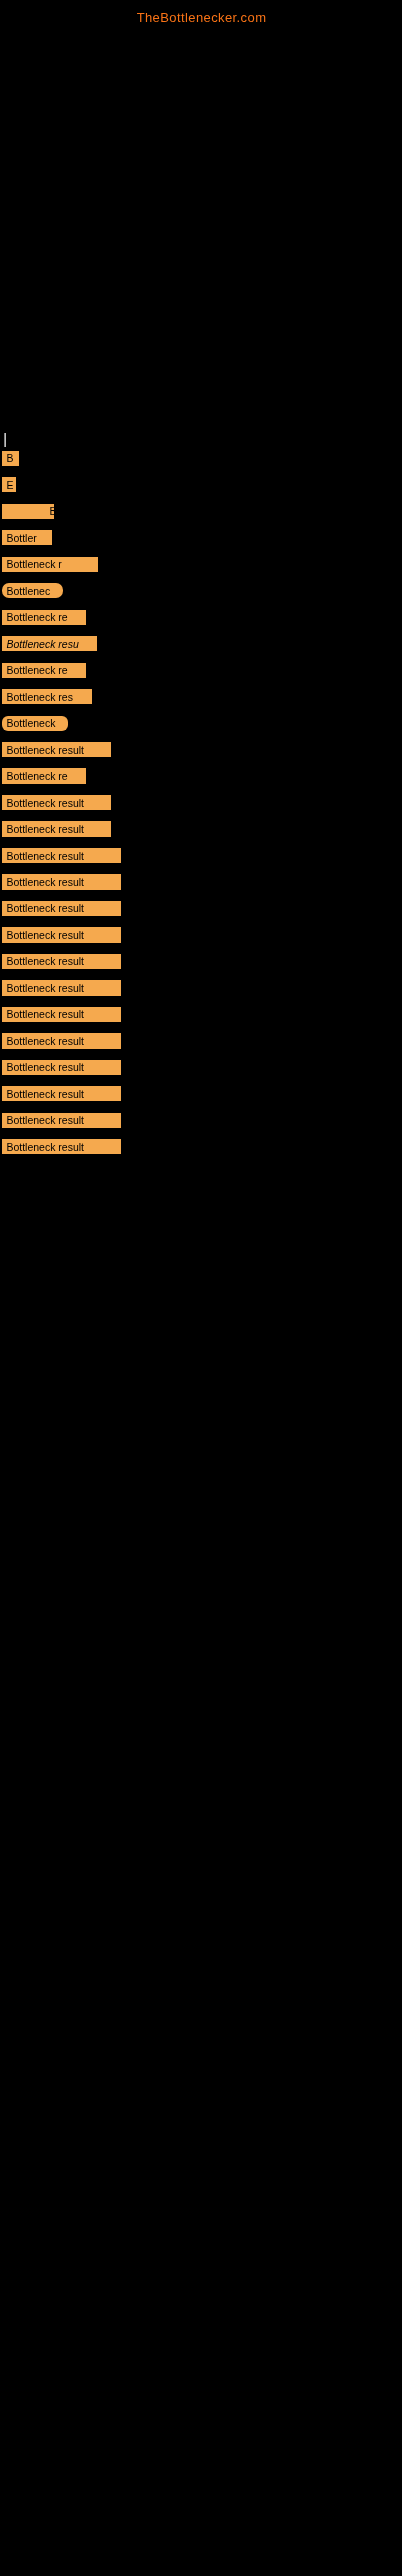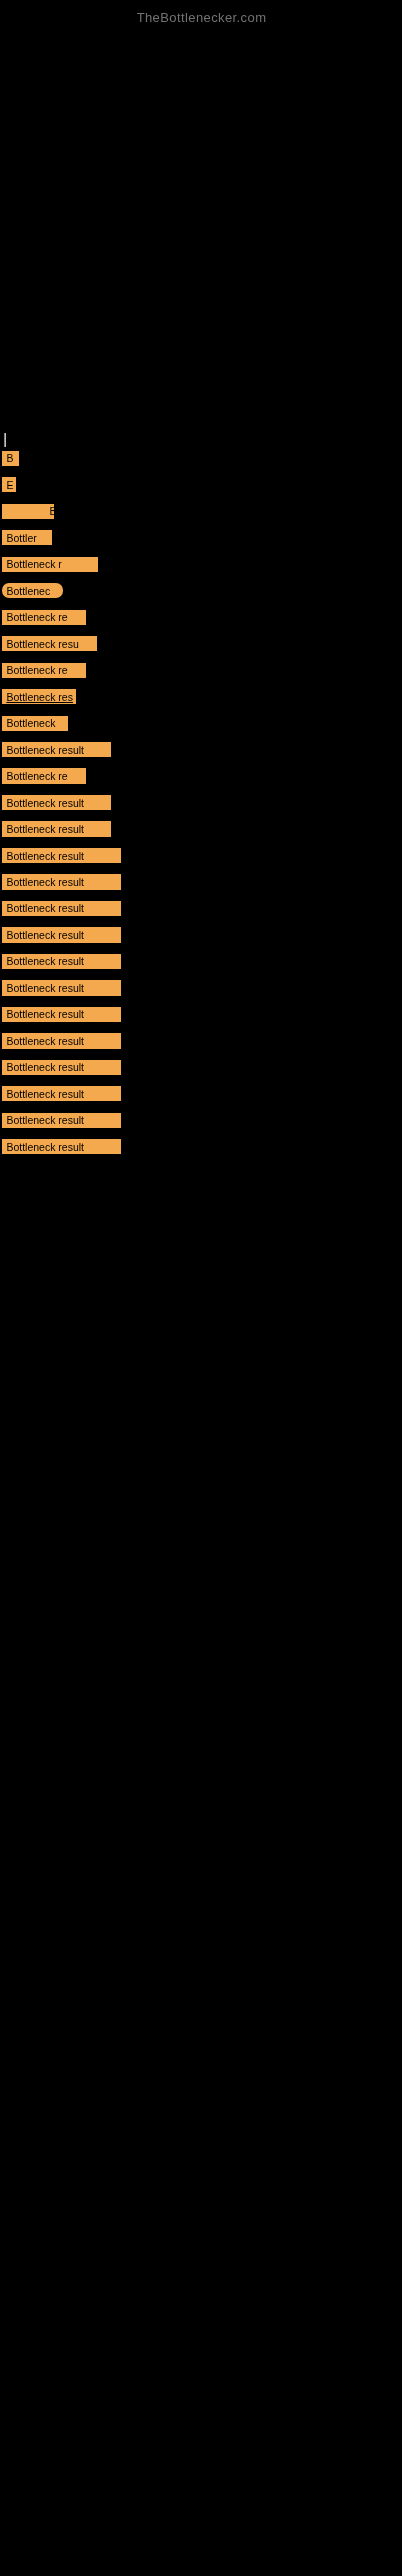--- a/index.html
+++ b/index.html
@@ -5,21 +5,21 @@
     * { margin: 0; padding: 0; box-sizing: border-box; }
     body {
       background-color: #000;
       width: 403px;
       min-height: 2576px;
       font-family: Arial, sans-serif;
       position: relative;
     }
 
     .site-title {
-      color: #737373;
+      color: #f97316;
       font-size: 13px;
       text-align: center;
       padding: 9.7px 0 6.4px;
       letter-spacing: 0.4px;
     }
 
     .top-section {
       background: #000;
       height: 386px;
       width: 100%;
@@ -79,30 +79,30 @@
       <div class="result-row">
         <span class="result-item" style="width: 96px;">Bottleneck r</span>
       </div>
       <div class="result-row">
         <span class="result-item" style="width: 61px; border-radius: 7px;">Bottlenec</span>
       </div>
       <div class="result-row">
         <span class="result-item" style="width: 84px;">Bottleneck re</span>
       </div>
       <div class="result-row">
-        <span class="result-item" style="width: 95px;">Bottleneck resu</span>
+        <span class="result-item" style="width: 95px; font-style: italic;">Bottleneck resu</span>
       </div>
       <div class="result-row">
         <span class="result-item" style="width: 84px;">Bottleneck re</span>
       </div>
       <div class="result-row">
-        <span class="result-item" style="width: 74px; text-decoration: underline;">Bottleneck res</span>
+        <span class="result-item" style="width: 90px;">Bottleneck res</span>
       </div>
       <div class="result-row">
-        <span class="result-item" style="width: 66px;">Bottleneck</span>
+        <span class="result-item" style="width: 66px; border-radius: 6px;">Bottleneck</span>
       </div>
       <div class="result-row">
         <span class="result-item" style="width: 109px;">Bottleneck result</span>
       </div>
       <div class="result-row">
         <span class="result-item" style="width: 84px;">Bottleneck re</span>
       </div>
       <div class="result-row">
         <span class="result-item" style="width: 109px;">Bottleneck result</span>
       </div>

